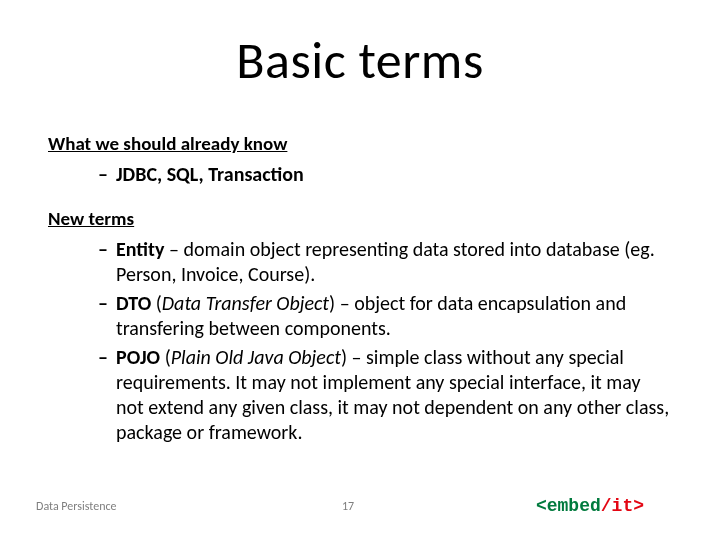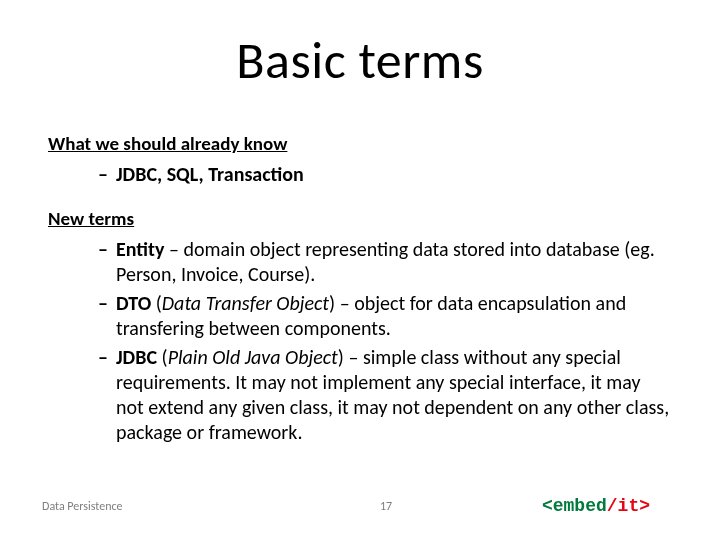--- a/index.html
+++ b/index.html
@@ -53,35 +53,34 @@
     left: 0;
     top: 0;
     font-weight: 700;
   }
   .bullet.bold { font-weight: 700; }
   .regular { font-weight: 400; margin-top: 20px; }
   .italic { font-style: italic; }
   .footer {
     position: absolute;
     bottom: 24px;
-    left: 10px;
+    left: 4px;
     width: 688px;
     padding: 0 48px 0 32px;
     display: flex;
     justify-content: space-between;
     align-items: center;
     font-size: 12px;
     color: #7f7f7f;
   }
   .footer-left { flex: 0 0 auto; }
   .footer-center {
     position: absolute;
     left: 50%;
     transform: translateX(-50%);
-    margin-left: 32px;
   }
   .footer-right {
     flex: 0 0 auto;
     display: flex;
     align-items: center;
   }
   .logo {
     font-family: Consolas, "Courier New", monospace;
     font-size: 18px;
     font-weight: 700;
@@ -112,21 +111,21 @@
 
       <div class="bullet bold">
         <span>Entity</span><span class="regular"> – domain object representing data stored into database (eg. Person, Invoice, Course).</span>
       </div>
 
       <div class="bullet bold">
         <span>DTO</span><span class="regular"> (</span><span class="regular italic">Data Transfer Object</span><span class="regular">)</span><span class="regular"> – object for data encapsulation and transfering between components.</span>
       </div>
 
       <div class="bullet bold">
-        <span>JDBC</span><span class="regular"> (</span><span class="regular italic">Plain Old Java Object</span><span class="regular">)</span><span class="regular"> – simple class without any special requirements. It may not implement any special interface, it may not extend any given class, it  may not dependent on any other class, package or framework.</span>
+        <span>POJO</span><span class="regular"> (</span><span class="regular italic">Plain Old Java Object</span><span class="regular">)</span><span class="regular"> – simple class without any special requirements. It may not implement any special interface, it may not extend any given class, it  may not dependent on any other class, package or framework.</span>
       </div>
 
     </div>
 
   </div>
 
   <div class="footer">
     <div class="footer-left">Data Persistence</div>
     <div class="footer-center">17</div>
     <div class="footer-right">

